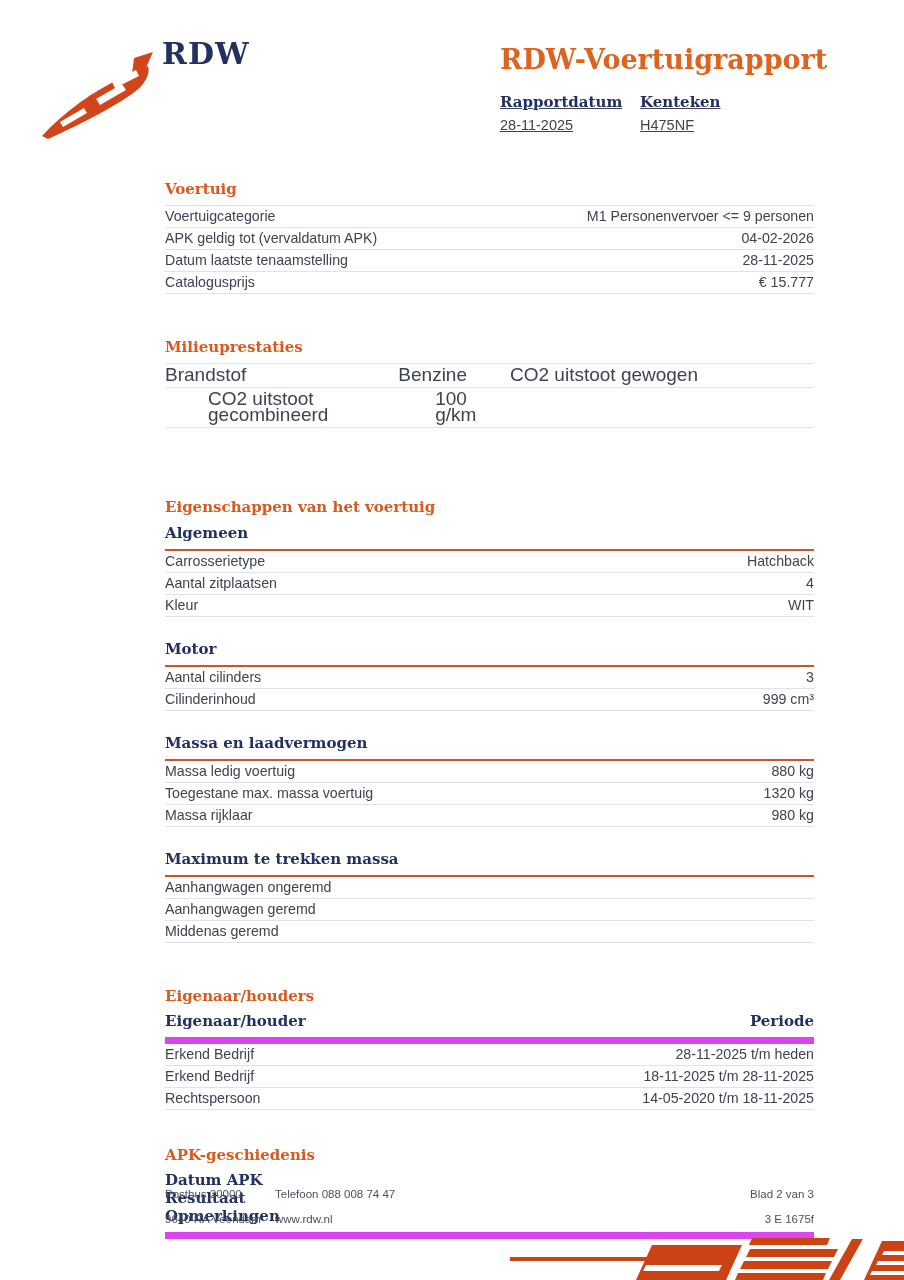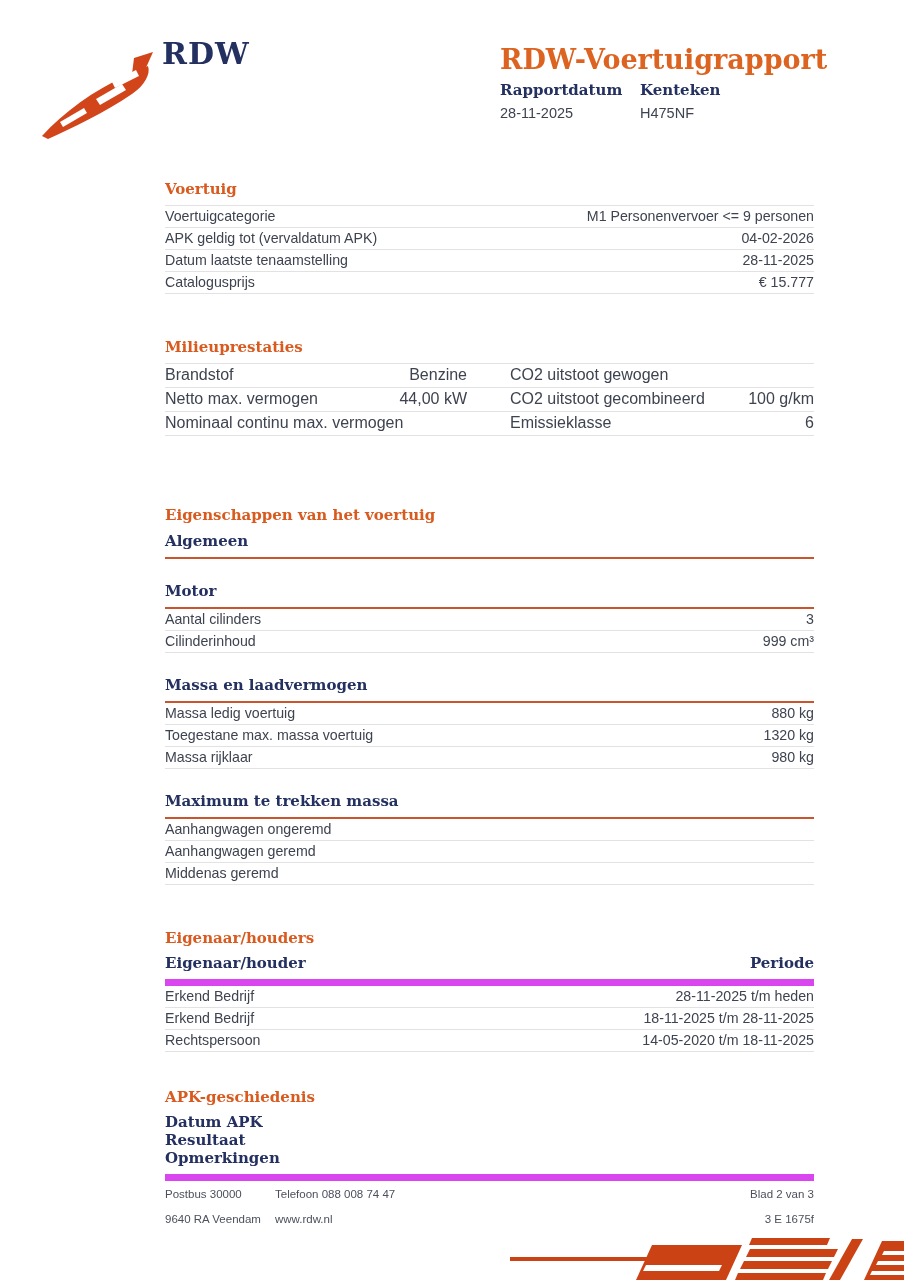--- a/index.html
+++ b/index.html
@@ -14,21 +14,21 @@
   .brand-text {
     position:absolute; left:162px; top:36px;
     font-family:"DejaVu Serif", serif; font-weight:bold; font-size:30px;
     color:#243060; letter-spacing:1px;
   }
   .head-right { position:absolute; left:500px; top:44px; width:320px; }
   .report-title {
     margin:0; font-family:"DejaVu Serif", serif; font-weight:bold; font-size:27px;
     color:#dc6320; letter-spacing:0px; white-space:nowrap;
   }
-  .meta { display:flex; margin-top:6px; }
+  .meta { display:flex; margin-top:18px;text-decoration:underline; }
   .meta-col { width:140px; }
   .meta-label { font-family:"DejaVu Serif", serif; font-weight:bold; font-size:15px; color:#243060; }
   .meta-value { margin-top:6px; font-size:14.5px; color:#3e4350; }
 
   
   .content { position:absolute; left:165px; top:0; width:649px; }
   .section-title {
     margin:0 0 7px 0; font-family:"DejaVu Serif", serif; font-weight:bold;
     font-size:15px; color:#d95a1e;
   }
@@ -40,21 +40,21 @@
   .kv-table.no-top { border-top:none; }
   .kv-row {
     display:flex; justify-content:space-between; align-items:flex-end;
     padding:2px 0 3px; border-bottom:1px solid #e2e2e4;
     font-size:14.2px; line-height:16px;
   }
   .kv-row .lbl { text-align:left; }
   .kv-row .val { text-align:right; }
 
   
-  .m-row { display:flex; border-bottom:1px solid #e2e2e4; padding:3px 0 4px; font-size:16px; line-height:16px;text-align:center; }
+  .m-row { display:flex; border-bottom:1px solid #e2e2e4; padding:3px 0 4px; font-size:19px; line-height:16px; }
   .m-left  { width:302px; display:flex; justify-content:space-between; }
   .m-right { margin-left:43px; width:304px; display:flex; justify-content:space-between; }
 
   #sec-voertuig      { margin-top:180px; }
   #sec-milieu        { margin-top:44px; }
   #sec-eigenschappen { margin-top:70px; }
   #sub-algemeen      { margin-top:8px; }
   #sub-motor, #sub-massa, #sub-trekken { margin-top:23px; }
   #sec-eigenaar      { margin-top:44px; }
   #sec-apk           { margin-top:36px; }
@@ -140,46 +140,46 @@
           <div class="m-left">
             <span class="lbl">Brandstof</span>
             <span class="val">Benzine</span>
           </div>
           <div class="m-right">
             <span class="lbl">CO2 uitstoot gewogen</span>
             <span class="val"></span>
           </div>
         </div>
         <div class="m-row">
-          <div class="m-left">
-            <span class="lbl">Netto max. vermogen</span>
-            <span class="val">44,00 kW</span>
-          </div>
           <div class="m-right">
             <span class="lbl">CO2 uitstoot gecombineerd</span>
             <span class="val">100 g/km</span>
           </div>
         </div>
-        <div class="m-row">
-          <div class="m-left">
-            <span class="lbl">Nominaal continu max. vermogen</span>
-            <span class="val"></span>
-          </div>
-          <div class="m-right">
-            <span class="lbl">Emissieklasse</span>
-            <span class="val">6</span>
-          </div>
-        </div>
       </div>
     </section>
 
     <section id="sec-eigenschappen">
       <h2 class="section-title">Eigenschappen van het voertuig</h2>
 
       <h3 class="sub-title" id="sub-algemeen">Algemeen</h3>
+      <div class="kv-table no-top">
+        <div class="kv-row">
+          <span class="lbl">Carrosserietype</span>
+          <span class="val">Hatchback</span>
+        </div>
+        <div class="kv-row">
+          <span class="lbl">Aantal zitplaatsen</span>
+          <span class="val">4</span>
+        </div>
+        <div class="kv-row">
+          <span class="lbl">Kleur</span>
+          <span class="val">WIT</span>
+        </div>
+      </div>
 
       <h3 class="sub-title" id="sub-motor">Motor</h3>
       <div class="kv-table no-top">
         <div class="kv-row">
           <span class="lbl">Aantal cilinders</span>
           <span class="val">3</span>
         </div>
         <div class="kv-row">
           <span class="lbl">Cilinderinhoud</span>
           <span class="val">999 cm³</span>

